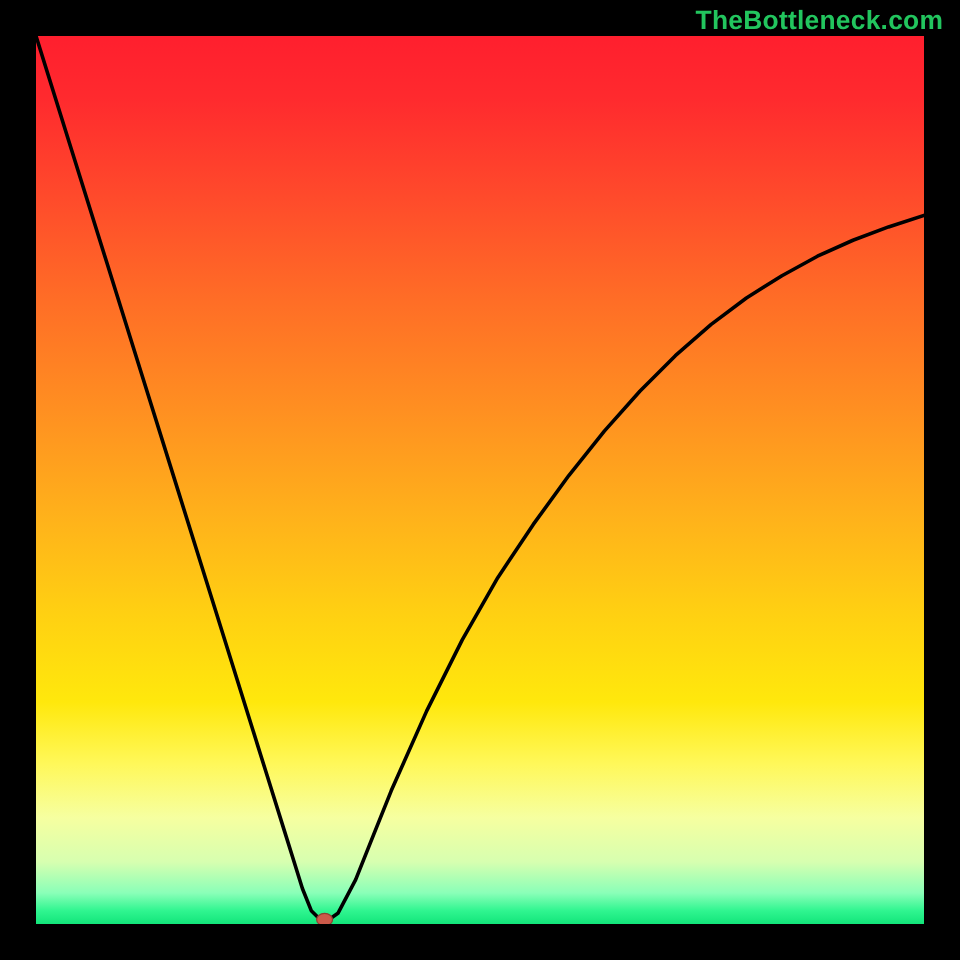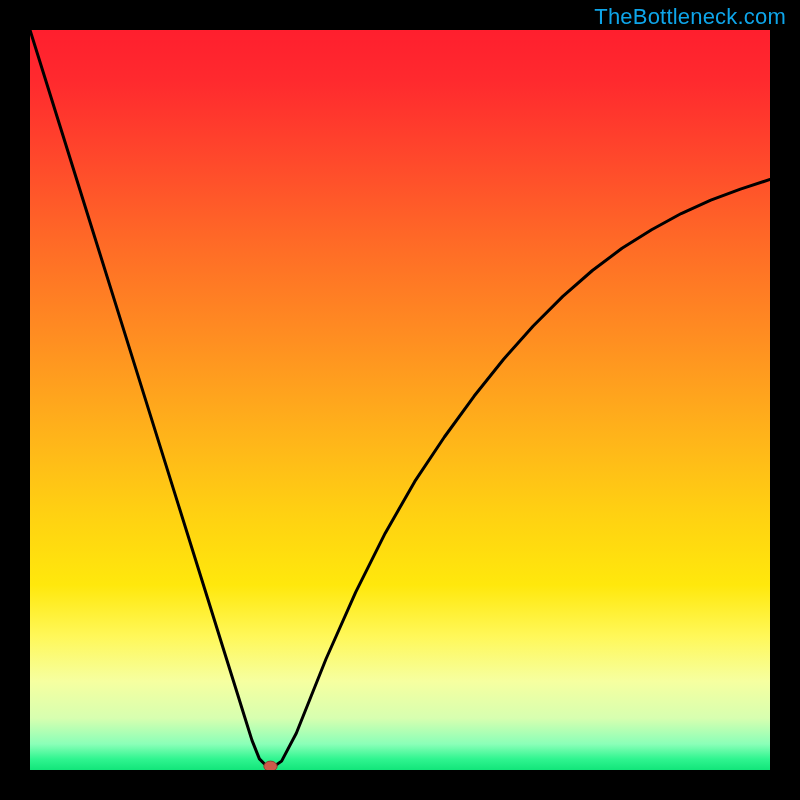--- a/index.html
+++ b/index.html
@@ -14,23 +14,23 @@
   .outer {
     position: relative;
     width: 800px;
     height: 800px;
     background: #000;
   }
   .attribution {
     position: absolute;
     top: 4px;
     right: 14px;
-    color: #0ea5e9;
+    color: #22c55e;
     font-size: 22px;
-    font-weight: 400;
+    font-weight: 700;
     letter-spacing: 0.2px;
   }
   .plot-wrap {
     position: absolute;
     left: 30px;
     top: 30px;
     width: 740px;
     height: 740px;
   }
   svg {

